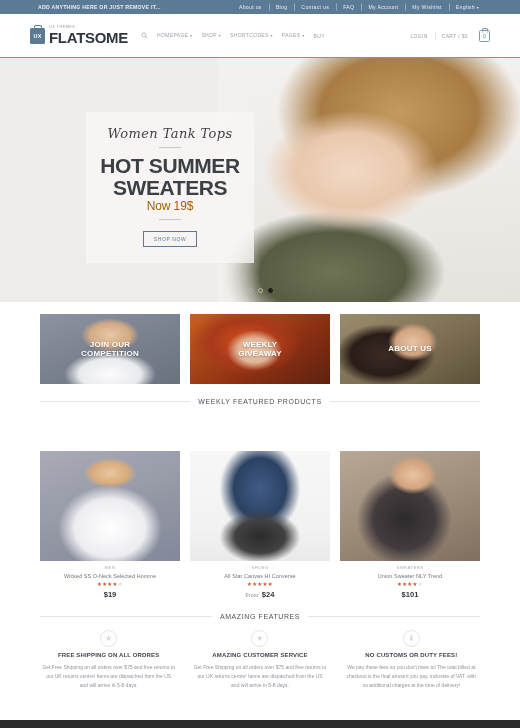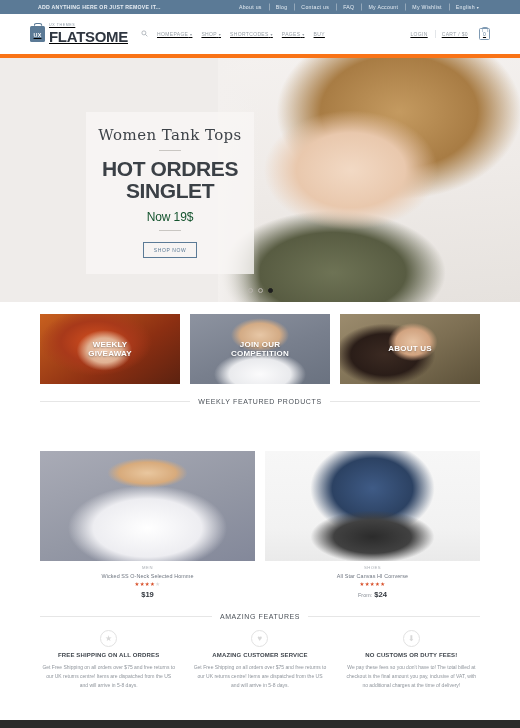--- a/index.html
+++ b/index.html
@@ -48,22 +48,21 @@
   }
   .caret { font-size: 4px; vertical-align: middle; }
 
   
   .header {
     height: 44px;
     background: #ffffff;
     display: flex;
     align-items: center;
     padding: 0 30px;
-    border-bottom: 4px solid #f97316;
-    text-decoration: underline;
+    border-bottom: 1px solid #f97316;
   }
   .logo { display: flex; align-items: center; gap: 4px; }
   .logo-mark {
     width: 15px; height: 16px;
     background: #5b7a96;
     border-radius: 1.5px;
     position: relative;
     display: flex; align-items: center; justify-content: center;
   }
   .logo-mark::before {
@@ -169,40 +168,41 @@
   .hero-panel {
     position: absolute;
     left: 86px; top: 54px;
     width: 168px;
     background: rgba(248,246,245,.78);
     padding: 14px 10px 16px;
     text-align: center;
   }
   .hero-script {
     font-family: "DejaVu Serif", serif;
-    font-size: 15px;
+    font-style: italic;
+    font-size: 13px;
     color: #3e4349;
     letter-spacing: .4px;
   }
   .hero-rule {
     width: 22px; height: 1px;
     background: #c9c6c2;
     margin: 6px auto 7px;
   }
   .hero-h1 {
     font-size: 21px;
     font-weight: bold;
     color: #3b4046;
     line-height: 1.05;
     letter-spacing: -.4px;
   }
   .hero-sub {
     font-size: 12px;
-    color: #14532d;
-    margin-top: 8px;
+    color: #a16207;
+    margin-top: 0;
     letter-spacing: -.1px;
   }
   .hero-btn {
     display: inline-block;
     margin-top: 4px;
     padding: 4px 10px;
     border: 1px solid #5b7a96;
     color: #5b7a96;
     font-size: 5px;
     letter-spacing: .6px;
@@ -428,38 +428,38 @@
         <span>0</span>
       </span>
   </div>
 </div>
 
 <div class="hero">
   <div class="hero-photo"></div>
   <div class="hero-panel">
     <div class="hero-script">Women Tank Tops</div>
     <div class="hero-rule"></div>
-    <div class="hero-h1">HOT ORDRES SINGLET</div>
+    <div class="hero-h1">HOT SUMMER SWEATERS</div>
     <div class="hero-sub">Now 19$</div>
     <div class="hero-rule"></div>
     <button class="hero-btn">SHOP NOW</button>
   </div>
   <div class="hero-dots">
     <span class="dot"></span>
     <span class="dot"></span>
     <span class="dot active"></span>
   </div>
 </div>
 
 <div class="banners">
+  <div class="banner bn2">
+    <span><span>JOIN OUR</span><br><span>COMPETITION</span></span>
+  </div>
   <div class="banner bn1">
     <span><span>WEEKLY</span><br><span>GIVEAWAY</span></span>
-  </div>
-  <div class="banner bn2">
-    <span><span>JOIN OUR</span><br><span>COMPETITION</span></span>
   </div>
   <div class="banner bn3">
     <span>ABOUT US</span>
   </div>
 </div>
 
 <div class="sec-title">
   <div class="line"></div>
   <div class="txt">WEEKLY FEATURED PRODUCTS</div>
   <div class="line"></div>
@@ -473,20 +473,27 @@
     <div class="p-stars">★★★★<span class="off">★</span></div>
     <div class="p-price"><span class="pre"></span><span>$19</span></div>
   </div>
   <div class="product">
     <div class="p-img p2"></div>
     <div class="p-cat">SHOES</div>
     <div class="p-name">All Star Canvas HI Converse</div>
     <div class="p-stars">★★★★★</div>
     <div class="p-price"><span class="pre">From:</span> <span>$24</span></div>
   </div>
+  <div class="product">
+    <div class="p-img p4"></div>
+    <div class="p-cat">SWEATERS</div>
+    <div class="p-name">Union Sweater NLY Trend</div>
+    <div class="p-stars">★★★★<span class="off">★</span></div>
+    <div class="p-price"><span class="pre"></span><span>$101</span></div>
+  </div>
 </div>
 
 <div class="sec-title">
   <div class="line"></div>
   <div class="txt">AMAZING FEATURES</div>
   <div class="line"></div>
 </div>
 
 <div class="features">
   <div class="feature">

